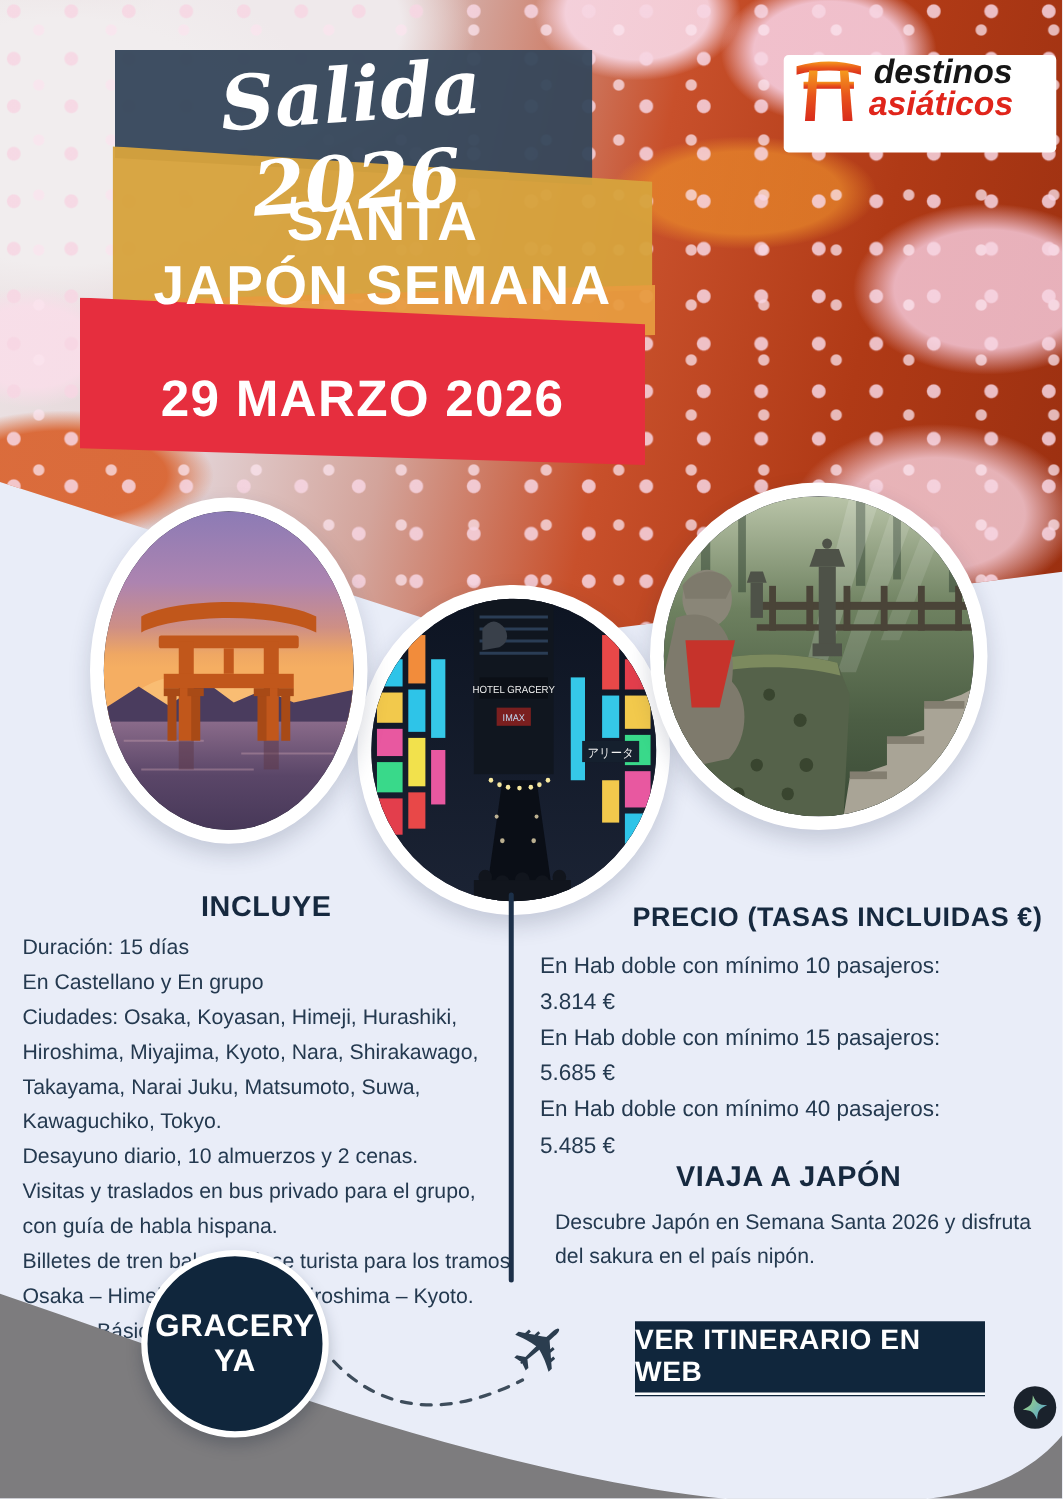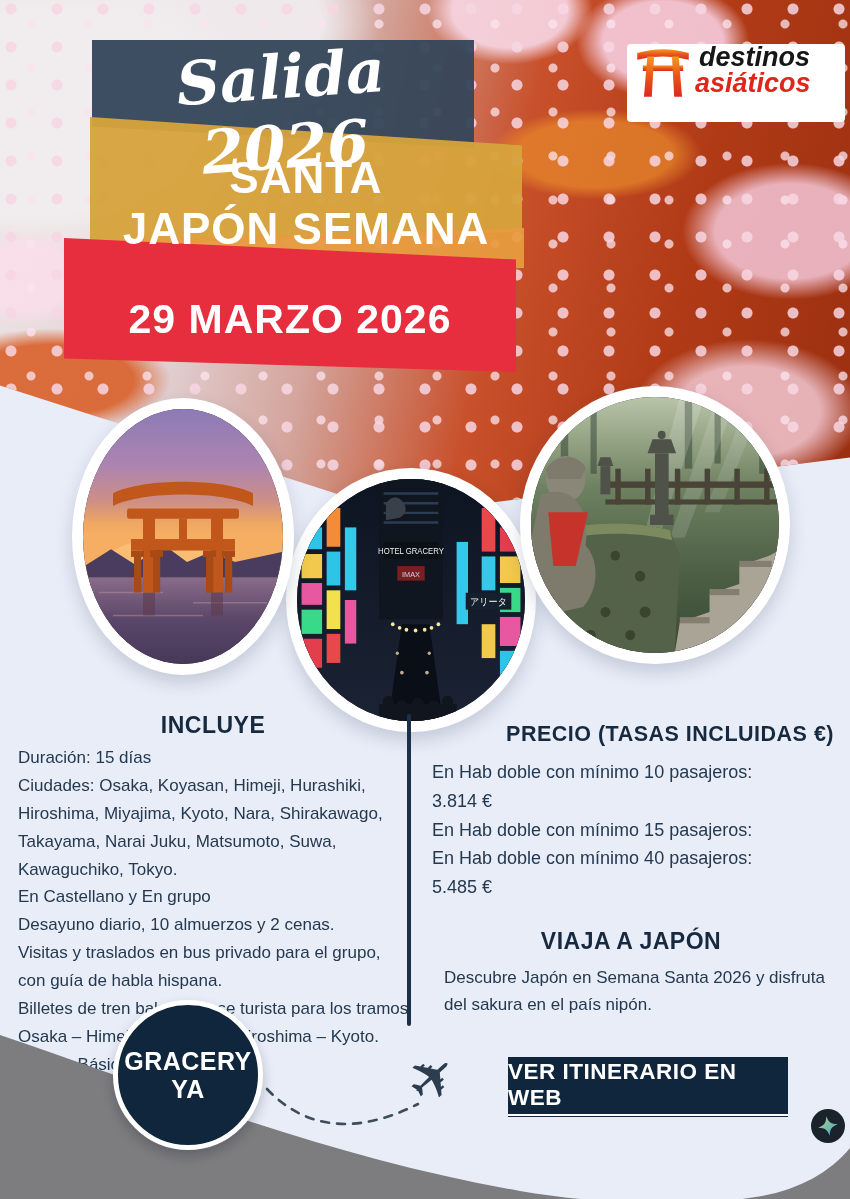--- a/index.html
+++ b/index.html
@@ -326,35 +326,36 @@
       <ellipse cx="14" cy="32" rx="8" ry="9" fill="#8A8678"></ellipse>
       <path d="M4,38 C16,34 24,42 22,58 C28,64 27,76 21,82 L2,86 L0,56 Z" fill="#7E7A6C"></path>
       <path d="M7,45 L23,45 L18,66 L9,66 Z" fill="#C6332B"></path>
       <path d="M6,28 C10,22 20,22 22,28 L20,32 L7,32 Z" fill="#7E7A6C"></path>
     </svg>
   </div>
 
   <div class="includes-title">INCLUYE</div>
   <div class="includes-body">
     <p>Duración: 15 días</p>
+    <p>En Castellano y  En grupo</p>
     <p>Ciudades: Osaka, Koyasan, Himeji, Hurashiki, Hiroshima, Miyajima, Kyoto, Nara, Shirakawago, Takayama, Narai Juku, Matsumoto, Suwa, Kawaguchiko, Tokyo.</p>
-    <p>En Castellano y  En grupo</p>
     <p>Desayuno diario, 10 almuerzos y 2 cenas.</p>
     <p>Visitas y traslados en bus privado para el grupo, con guía de habla hispana.</p>
     <p>Billetes de tren bala en clase turista para los tramos Osaka – Himeji // Oayama – Hiroshima – Kyoto.</p>
     <p>Seguro Básico</p>
   </div>
 
   <div class="divider"></div>
 
   <div class="precio-title">PRECIO (TASAS INCLUIDAS €)</div>
   <div class="price-list">
     <p>En Hab doble con mínimo 10 pasajeros:</p>
     <p>3.814 €</p>
     <p>En Hab doble con mínimo 15 pasajeros:</p>
+    <p>5.685 €</p>
     <p>En Hab doble con mínimo 40 pasajeros:</p>
     <p>5.485 €</p>
   </div>
   <div class="viaja-title">VIAJA A JAPÓN</div>
   <div class="viaja-text">Descubre Japón en Semana Santa 2026 y disfruta del sakura en el país nipón.</div>
 
   <svg class="footer-svg" viewBox="0 0 850 1199">
     <path d="M0,1035 C170,1093 330,1158 520,1191 C610,1206 700,1207 762,1196 C800,1189 830,1172 850,1148 L850,1199 L0,1199 Z" fill="#7D7C7E"></path>
   </svg>
 

